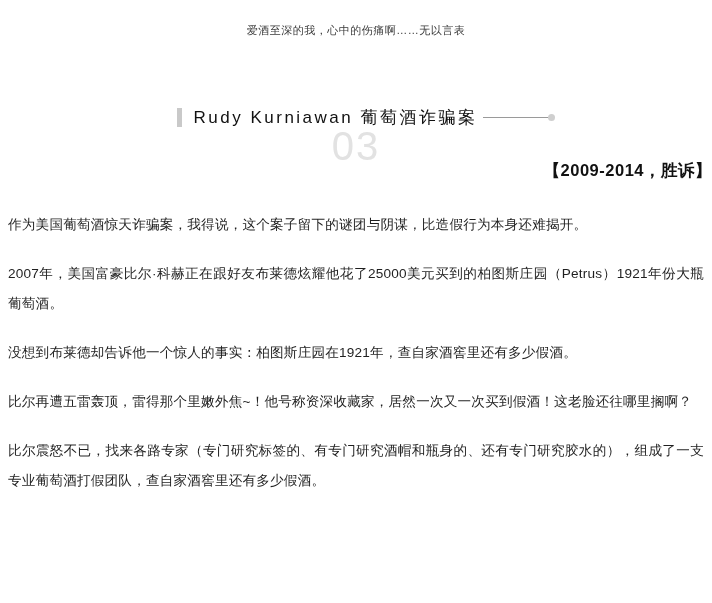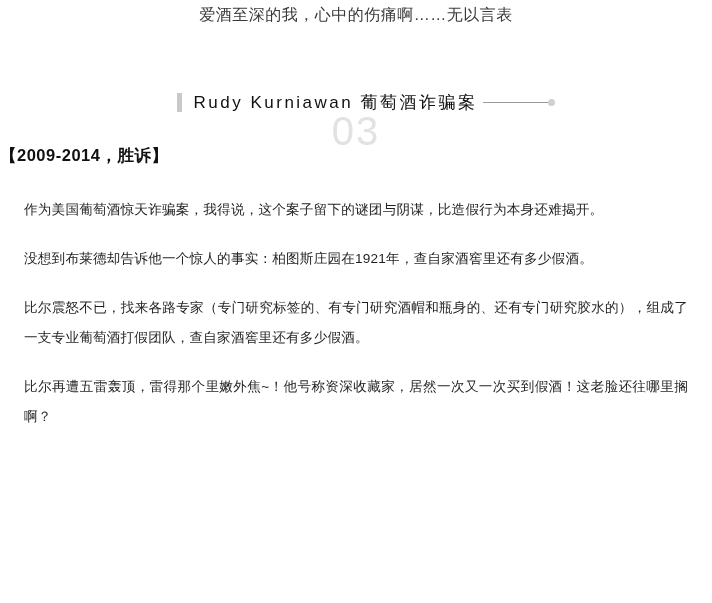--- a/index.html
+++ b/index.html
@@ -16,24 +16,24 @@
     position: relative;
   }
   .page {
     width: 712px;
     height: 603px;
     position: relative;
     box-sizing: border-box;
   }
   .top-note {
     text-align: center;
-    font-size: 16px;
+    font-size: 11px;
     color: #3a3a3a;
     letter-spacing: 0.5px;
-    padding-top: 5px;
+    padding-top: 20px;
     line-height: 20px;
   }
   .heading-wrap {
     position: relative;
     margin-top: 50px;
     height: 56px;
   }
   .ghost-number {
     position: absolute;
     left: 0;
@@ -82,30 +82,30 @@
   .heading-dot {
     position: absolute;
     right: -4px;
     top: -3px;
     width: 7px;
     height: 7px;
     border-radius: 50%;
     background: #cfcfcf;
   }
   .subheading {
-    text-align: left;
+    text-align: right;
     font-size: 16.5px;
     font-weight: bold;
     color: #111;
     margin-top: 14px;
     letter-spacing: 0.5px;
   }
   .body-copy {
     margin-top: 28px;
-    padding: 0 24px;
+    padding: 0 8px;
   }
   .para {
     font-size: 13.6px;
     line-height: 30px;
     color: #1f1f1f;
     margin: 0 0 19px 0;
     text-align: justify;
     letter-spacing: 0.2px;
   }
 </style>
@@ -124,18 +124,19 @@
       <span class="heading-rule">
         <span class="heading-dot"></span>
       </span>
     </div>
   </div>
 
   <div class="subheading">【2009-2014，胜诉】</div>
 
   <div class="body-copy">
     <p class="para">作为美国葡萄酒惊天诈骗案，我得说，这个案子留下的谜团与阴谋，比造假行为本身还难揭开。</p>
+    <p class="para">2007年，美国富豪比尔·科赫正在跟好友布莱德炫耀他花了25000美元买到的柏图斯庄园（Petrus）1921年份大瓶葡萄酒。</p>
     <p class="para">没想到布莱德却告诉他一个惊人的事实：柏图斯庄园在1921年，查自家酒窖里还有多少假酒。</p>
+    <p class="para">比尔再遭五雷轰顶，雷得那个里嫩外焦~！他号称资深收藏家，居然一次又一次买到假酒！这老脸还往哪里搁啊？</p>
     <p class="para">比尔震怒不已，找来各路专家（专门研究标签的、有专门研究酒帽和瓶身的、还有专门研究胶水的），组成了一支专业葡萄酒打假团队，查自家酒窖里还有多少假酒。</p>
-    <p class="para">比尔再遭五雷轰顶，雷得那个里嫩外焦~！他号称资深收藏家，居然一次又一次买到假酒！这老脸还往哪里搁啊？</p>
   </div>
 
 </div>
 
 </body></html>

